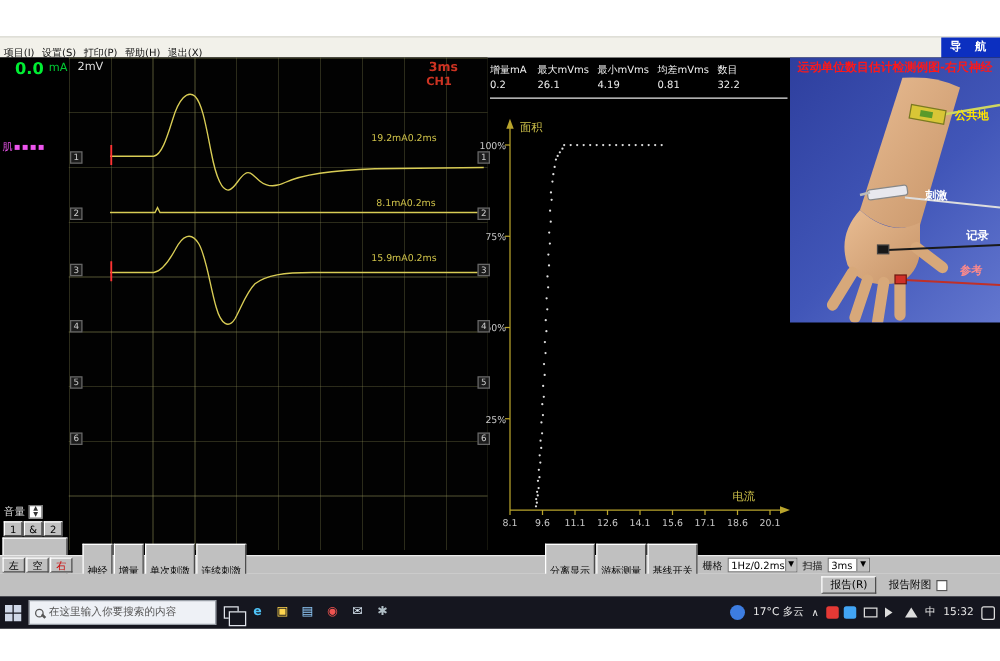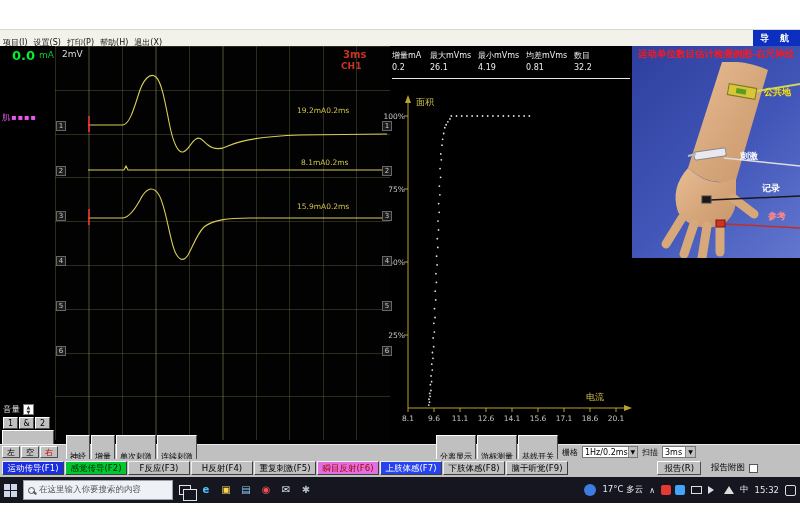--- a/index.html
+++ b/index.html
@@ -57,21 +57,21 @@
   .axis-label{fill:#cfc24a;font-size:9px}
   .tick-text{fill:#c8c8c8;font-size:7.5px}
 
   
   .arm-panel{position:absolute;left:632px;top:0;width:168px;height:212px;background:linear-gradient(135deg,#2e3f9e 0%,#4156b8 55%,#6377cf 100%);overflow:hidden}
   .arm-title{position:absolute;left:0;top:2px;width:100%;text-align:center;color:#ff1818;font-size:9.5px;font-weight:bold;white-space:nowrap}
   .arm-svg{position:absolute;left:0;top:16px}
   .arm-label{position:absolute;font-size:9px;font-weight:bold;white-space:nowrap}
   .lab-ground{left:132px;top:40px}
   .lab-stim{left:108px;top:104px}
-  .lab-rec{left:130px;top:136px}
+  .lab-rec{left:141px;top:136px}
   .lab-ref{left:136px;top:164px}
 
   
   .ctrl-row1{position:absolute;left:0;top:444px;width:800px;height:15px;background:#c0c0c0;border-top:1px solid #e8e8e8;display:flex;align-items:center;gap:2px;padding:0 2px}
   .ctrl-row1 .grp{display:flex;gap:1px}
   .spacer{flex:1}
   .lbl{font-size:8px;color:#111;margin:0 2px;white-space:nowrap}
   .select{background:#fff;border:1px solid #777;height:12px;display:flex;align-items:center;font-size:8px;padding-left:2px;white-space:nowrap}
   .select .dd{background:#c0c0c0;border-left:1px solid #888;width:10px;text-align:center;font-size:6px;line-height:10px;margin-left:auto;align-self:stretch}
   .sel-grid{width:56px}.sel-sweep{width:34px}
@@ -340,31 +340,20 @@
     </div>
     <span class="lbl">扫描</span>
     <div class="select sel-sweep">
       <span>3ms</span>
       <span class="dd">▼</span>
     </div>
     <div class="rpad1"></div>
   </div>
 
   <div class="ctrl-row2">
-    <div class="fk-row">
-        <button class="fk" style="background: rgb(27, 47, 224); color: rgb(255, 255, 255);">运动传导(F1)</button>
-        <button class="fk" style="background: rgb(0, 200, 50); color: rgb(0, 34, 0);">感觉传导(F2)</button>
-        <button class="fk" style="background: rgb(192, 192, 192); color: rgb(0, 0, 0);">F反应(F3)</button>
-        <button class="fk" style="background: rgb(192, 192, 192); color: rgb(0, 0, 0);">H反射(F4)</button>
-        <button class="fk" style="background: rgb(192, 192, 192); color: rgb(0, 0, 0);">重复刺激(F5)</button>
-        <button class="fk" style="background: rgb(224, 112, 224); color: rgb(170, 0, 0);">瞬目反射(F6)</button>
-        <button class="fk" style="background: rgb(39, 67, 240); color: rgb(255, 255, 255);">上肢体感(F7)</button>
-        <button class="fk" style="background: rgb(192, 192, 192); color: rgb(0, 0, 0);">下肢体感(F8)</button>
-        <button class="fk" style="background: rgb(192, 192, 192); color: rgb(0, 0, 0);">脑干听觉(F9)</button>
-      </div>
     <div class="spacer"></div>
     <button class="btn95 report-btn">报告(R)</button>
     <span class="attach-lbl">报告附图</span>
     <span class="checkbox"></span>
     <div class="rpad2"></div>
   </div>
 
   <div class="taskbar">
     <div class="win-logo">
         <div></div>

